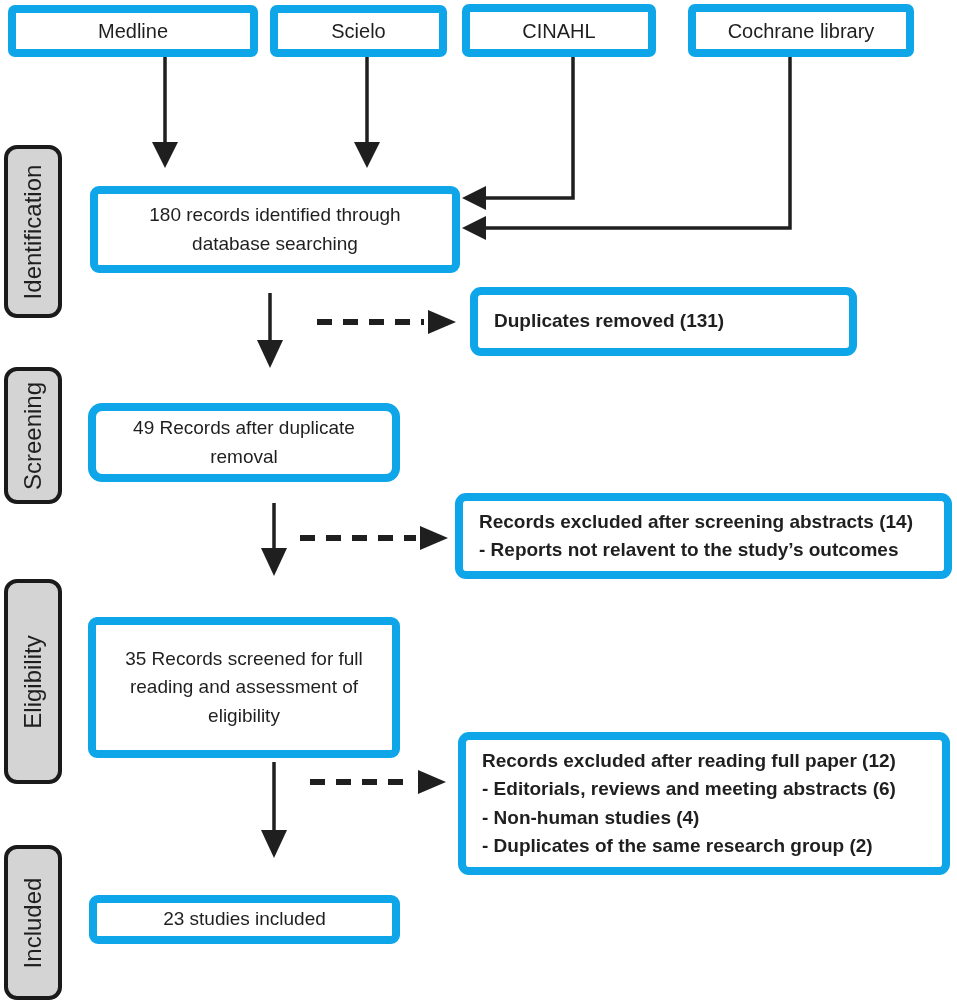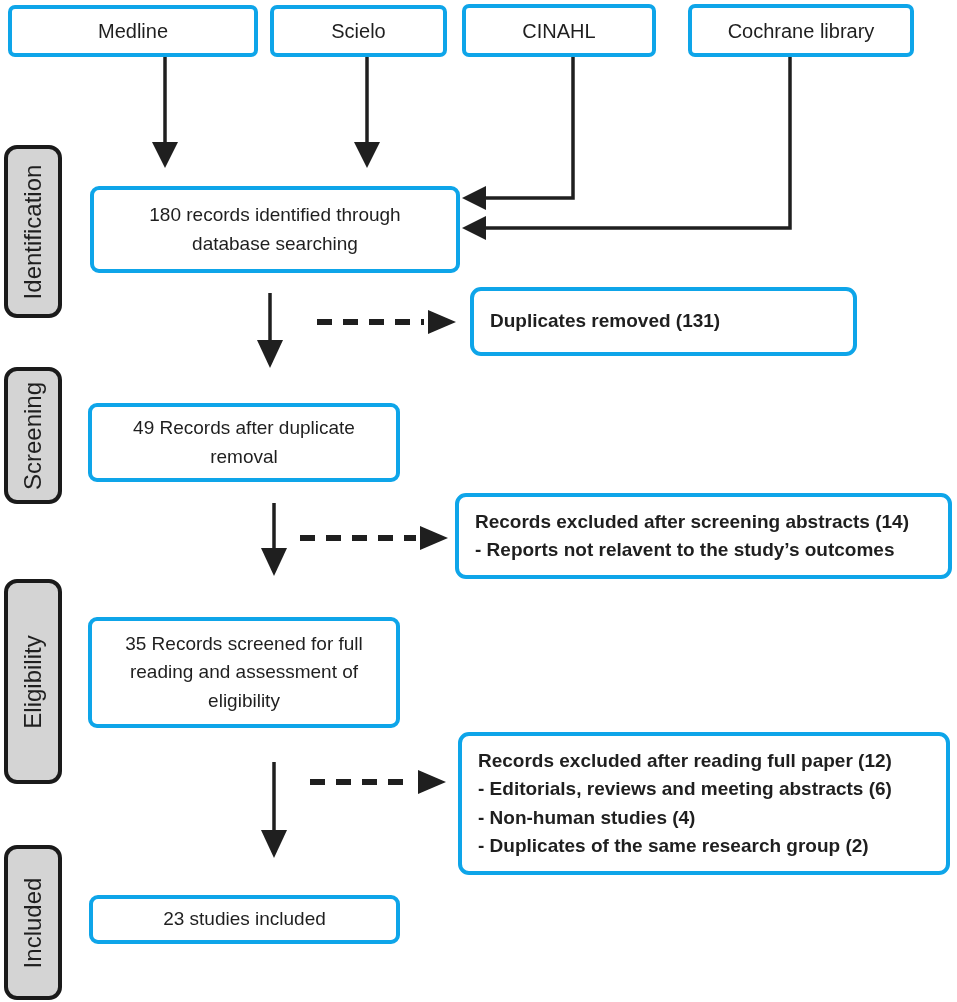--- a/index.html
+++ b/index.html
@@ -1,21 +1,21 @@
 <!DOCTYPE html>
 <html><head>
 <meta charset="utf-8">
 <style>
   html,body{margin:0;padding:0;background:#ffffff;}
   #canvas{
     position:relative;width:957px;height:1002px;background:#ffffff;
     font-family:"Liberation Sans",sans-serif;color:#1f1f1f;overflow:hidden;
   }
   .box{
-    position:absolute;background:#ffffff;border:4px solid #0ea5e9;border-radius:9px;
+    position:absolute;background:#ffffff;border:8px solid #0ea5e9;border-radius:9px;
     display:flex;align-items:center;justify-content:center;text-align:center;
     font-size:19px;line-height:1.5;box-sizing:border-box;
   }
   .src{font-size:20px;border-radius:7px;}
   .excl{
     justify-content:flex-start;text-align:left;border-radius:11px;
   }
   .excl .lines{padding:0 8px 0 16px;}
   .excl .lines div{white-space:nowrap;font-weight:bold;}
   .stage{
@@ -57,24 +57,24 @@
   <div class="stage" style="left:4px;top:579px;width:58px;height:205px;">
     <span>Eligibility</span>
   </div>
   <div class="stage" style="left:4px;top:845px;width:58px;height:155px;">
     <span>Included</span>
   </div>
 
   <div class="box pad20" style="left:90px;top:186px;width:370px;height:87px;">
     <span>180 records identified through database searching</span>
   </div>
-  <div class="box pad30" style="left:88px;top:403px;width:312px;height:79px;">
+  <div class="box pad30" style="left:88px;top:403px;width:312px;height:79px;border-radius:14px;">
     <span>49 Records after duplicate removal</span>
   </div>
-  <div class="box pad28" style="left:88px;top:617px;width:312px;height:111px;">
+  <div class="box pad28" style="left:88px;top:617px;width:312px;height:141px;">
     <span>35 Records screened for full reading and assessment of eligibility</span>
   </div>
   <div class="box" style="left:89px;top:895px;width:311px;height:49px;">
     <span>23 studies included</span>
   </div>
 
   <div class="box excl" style="left:470px;top:287px;width:387px;height:69px;">
     <div class="lines">
       <div>Duplicates removed (131)</div>
     </div>

